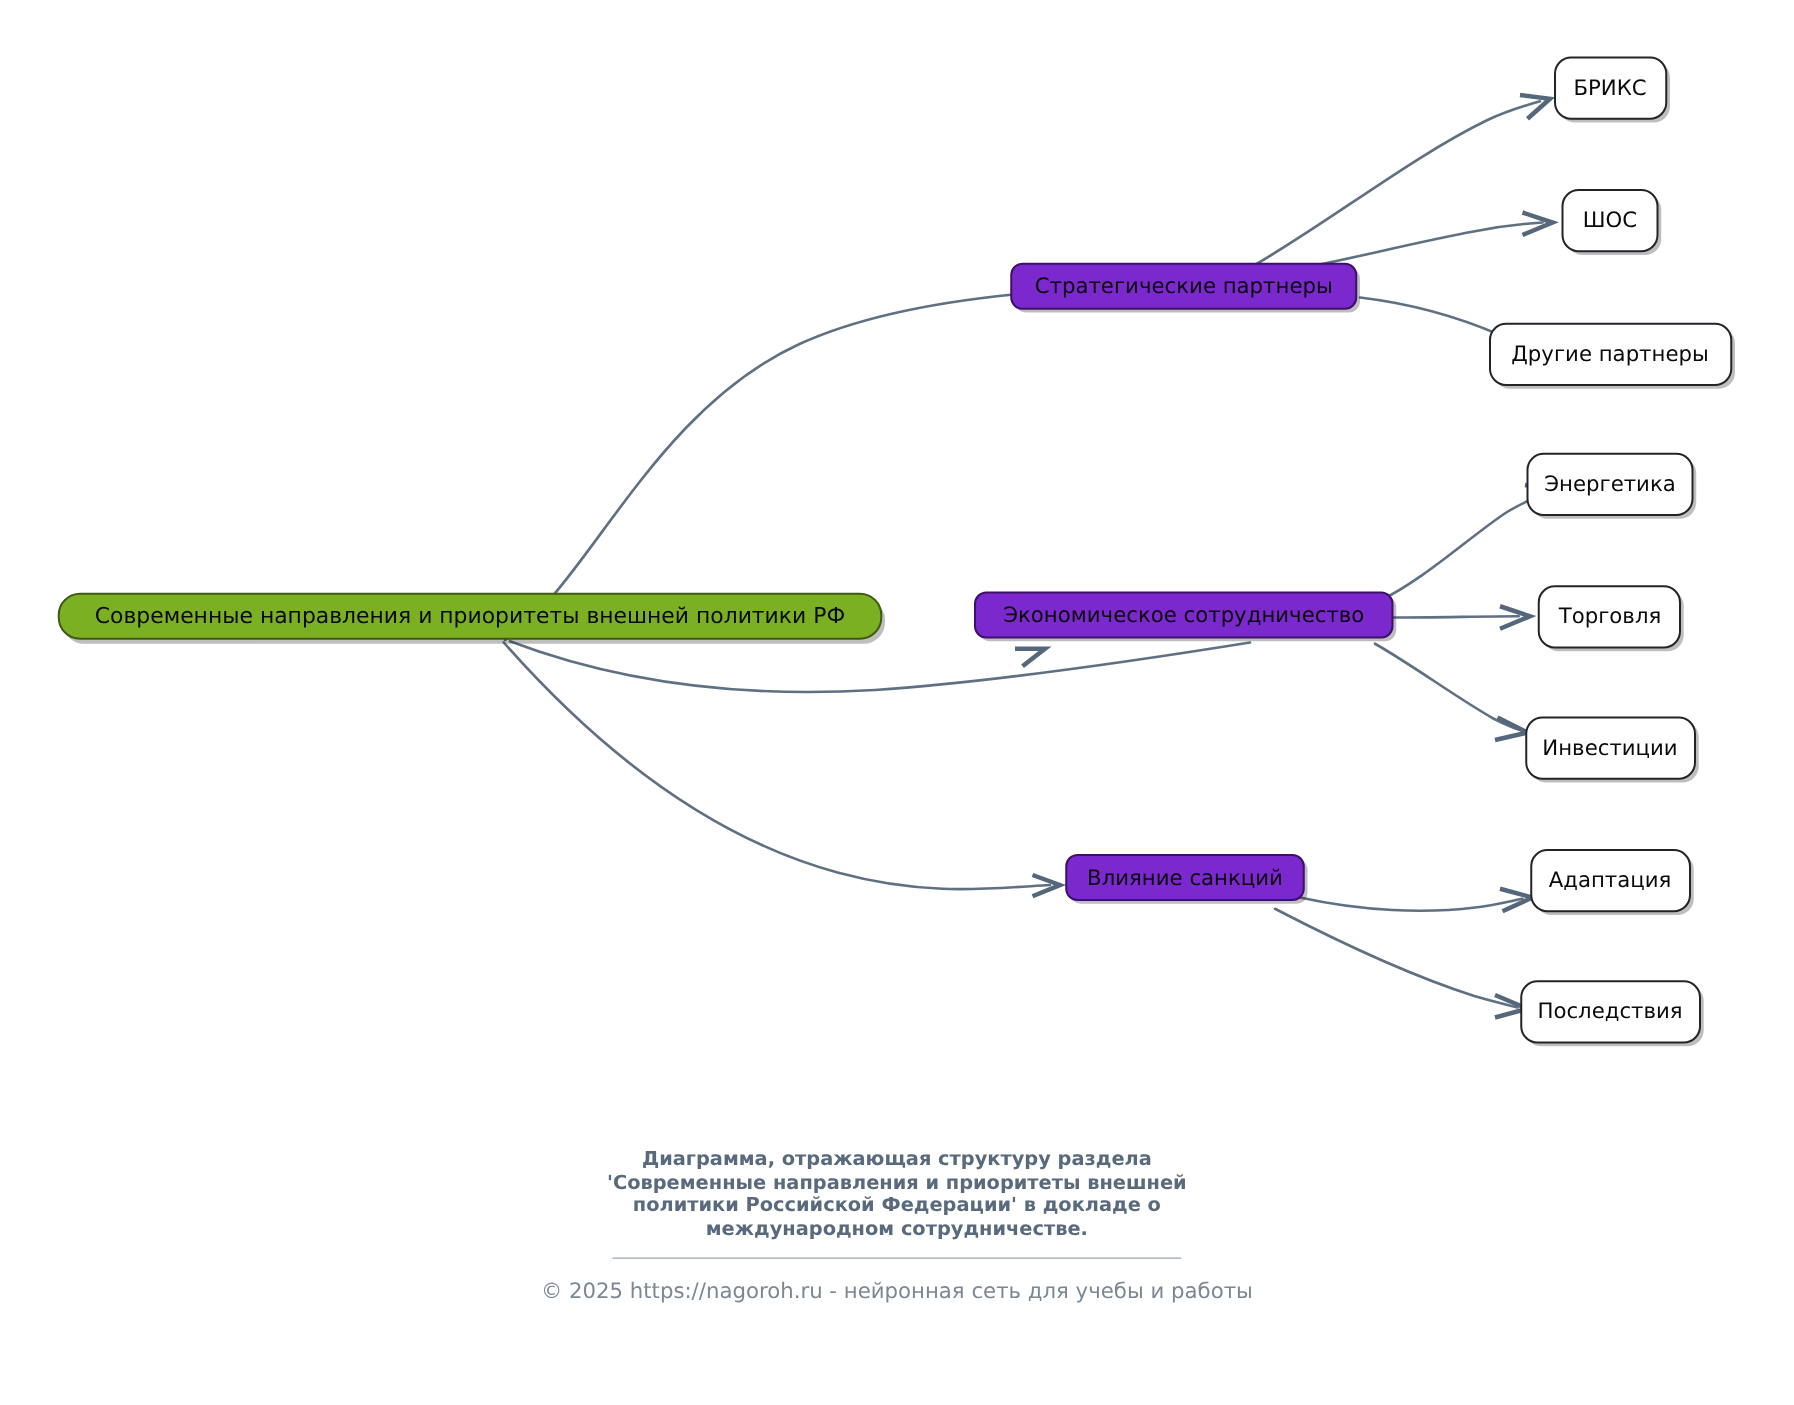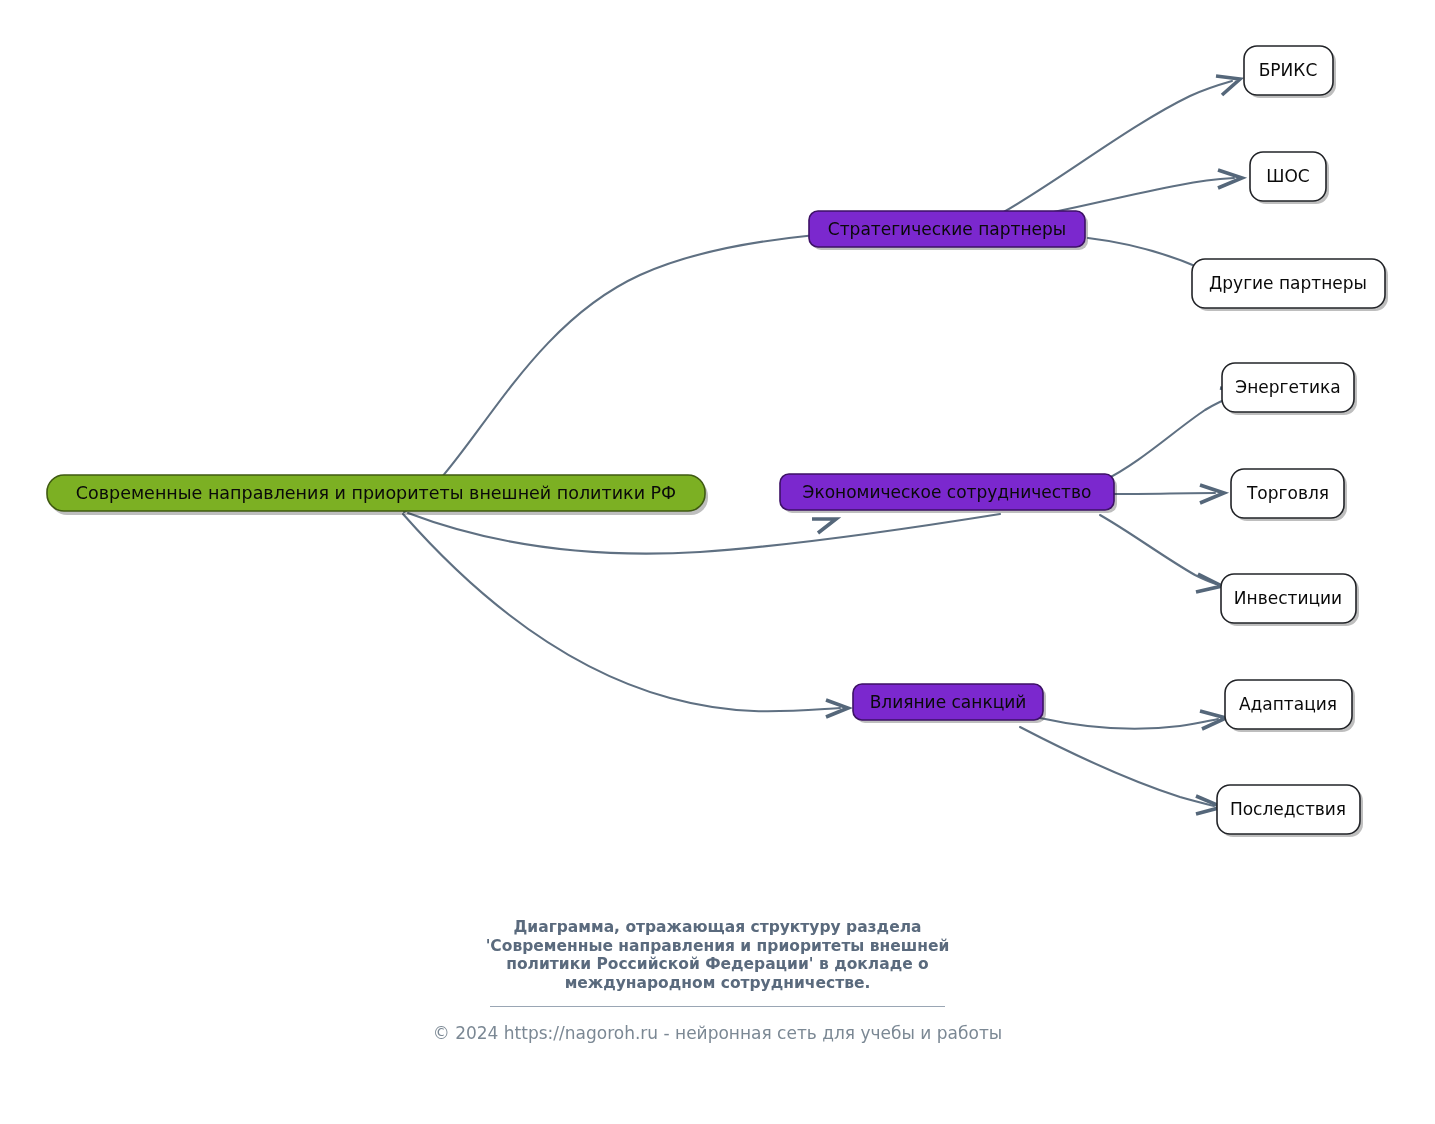--- a/index.html
+++ b/index.html
@@ -215,16 +215,16 @@
     </g>
 
   </svg>
 
   <div class="caption" style="top: 918px;">
     <div class="caption-text">Диаграмма, отражающая структуру раздела
 'Современные направления и приоритеты внешней
 политики Российской Федерации' в докладе о
 международном сотрудничестве.</div>
     <div class="caption-divider"></div>
-    <div class="footer-text">© 2024 https://nagoroh.ru - нейронная сеть для учебы и работы</div>
+    <div class="footer-text">© 2025 https://nagoroh.ru - нейронная сеть для учебы и работы</div>
   </div>
 
 </div>
 
 </body></html>

